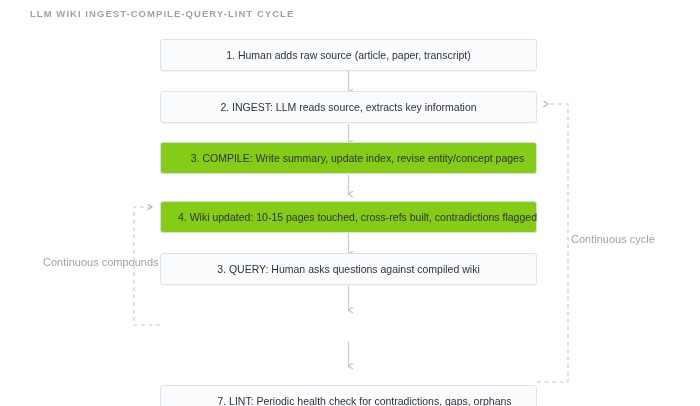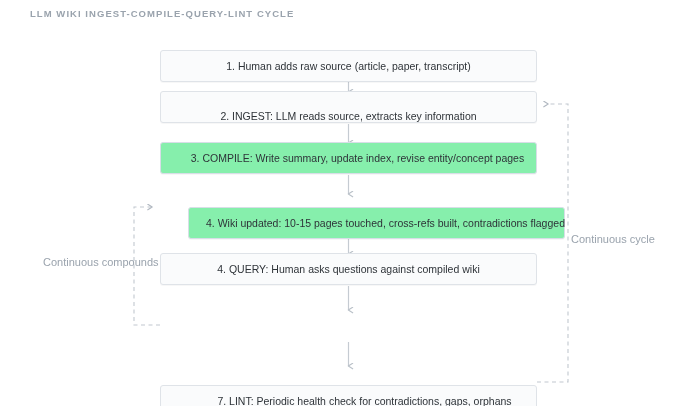--- a/index.html
+++ b/index.html
@@ -40,21 +40,21 @@
     display: flex;
     align-items: center;
     justify-content: center;
     font-size: 10.5px;
     color: #2e3338;
     background: #fafbfc;
     box-shadow: 0 1px 1px rgba(16,24,40,0.035);
     white-space: nowrap;
   }
   .node.tint {
-    background: #86efac;
+    background: #84cc16;
     border-color: #d8dee7;
     padding-left: 18px;
   }
   .svg-layer {
     position: absolute;
     left: 0;
     top: 0;
     width: 700px;
     height: 406px;
     pointer-events: none;
@@ -101,38 +101,38 @@
       <line x1="348.5" y1="226" x2="348.5" y2="254" marker-end="url(#arrow-down)"></line>
       <line x1="348.5" y1="286" x2="348.5" y2="310" marker-end="url(#arrow-down)"></line>
       <line x1="348.5" y1="342" x2="348.5" y2="366" marker-end="url(#arrow-down)"></line>
     </g>
 
     <path d="M537,382 L568,382 L568,104 L548,104" fill="none" stroke="#c2c8cf" stroke-width="1.1" stroke-dasharray="4 3.5" marker-end="url(#arrow-left)"></path>
 
     <path d="M160,325 L134,325 L134,207 L152,207" fill="none" stroke="#c2c8cf" stroke-width="1.1" stroke-dasharray="4 3.5" marker-end="url(#arrow-right)"></path>
   </svg>
 
-  <div class="node" style="top:39px;margin-top:11px;">
+  <div class="node" style="top:39px;">
     <span>1. Human adds raw source (article, paper, transcript)</span>
   </div>
 
-  <div class="node" style="top:91px;align-items:flex-end;">
+  <div class="node" style="top:91px;">
     <span>2. INGEST: LLM reads source, extracts key information</span>
   </div>
 
   <div class="node tint" style="top:142px;">
     <span>3. COMPILE: Write summary, update index, revise entity/concept pages</span>
   </div>
 
-  <div class="node tint" style="top:207px;margin-left:28px;">
+  <div class="node tint" style="top:201px;">
     <span>4. Wiki updated: 10-15 pages touched, cross-refs built, contradictions flagged</span>
   </div>
 
   <div class="node" style="top:253px;">
-    <span>4. QUERY: Human asks questions against compiled wiki</span>
+    <span>3. QUERY: Human asks questions against compiled wiki</span>
   </div>
 
 
   <div class="node" style="top:385px;padding-left:32px;">
     <span>7. LINT: Periodic health check for contradictions, gaps, orphans</span>
   </div>
 
   <div class="side-label" id="label-knowledge">Continuous compounds</div>
 
   <div class="side-label" id="label-continuous">Continuous cycle</div>

